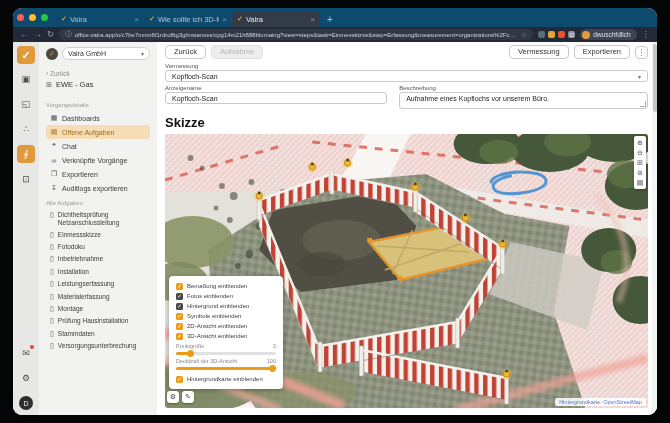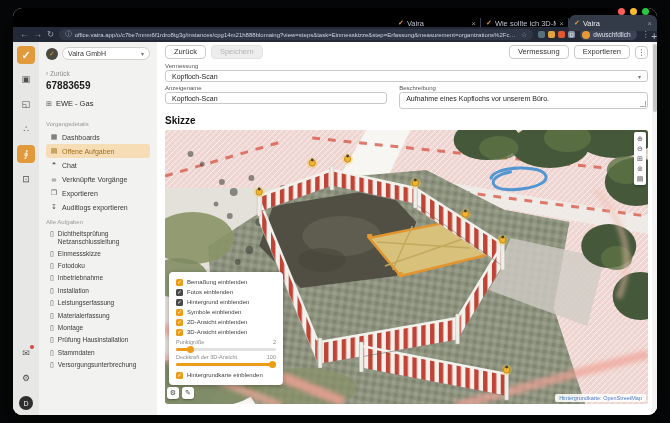--- a/index.html
+++ b/index.html
@@ -3,21 +3,21 @@
 <meta charset="utf-8">
 <style>
   * { margin:0; padding:0; box-sizing:border-box; }
   html,body { width:670px; height:423px; }
   body { background:#060708; font-family:"Liberation Sans", sans-serif; overflow:hidden; position:relative; }
 
   .window { position:absolute; left:13px; top:8px; width:644px; height:407px;
     border-radius:9px; overflow:hidden; background:#fff; box-shadow:0 10px 30px rgba(0,0,0,.65); }
 
   
-  .tabstrip { height:19px; background:#000000; display:flex; align-items:flex-end; padding-left:4px;flex-direction:column; }
+  .tabstrip { height:19px; background:#0c4a6e; display:flex; align-items:flex-end; padding-left:4px; }
   .traffic { display:flex; gap:5px; align-items:center; height:19px; margin-right:8px; }
   .traffic span { width:7px; height:7px; border-radius:50%; display:block; }
   .tl-close { background:#ff5f57; } .tl-min { background:#febc2e; } .tl-max { background:#28c840; }
   .tabs { display:flex; height:16px; }
   .tab { width:88px; height:16px; border-radius:6px 6px 0 0; display:flex; align-items:center;
     padding:0 5px; gap:3px; font-size:7.5px; color:#b9c0cc; position:relative; }
   .tab:not(.active):after { content:""; position:absolute; right:0; top:3px; bottom:3px; width:1px; background:#3a4050; }
   .tab.active { background:#333a48; color:#e9ecf1; }
   .fav { color:#e69a36; font-size:7px; font-weight:bold; flex:none; }
   .tab-title { white-space:nowrap; overflow:hidden; flex:1; }
@@ -88,21 +88,21 @@
   .select-box, .input-box { height:12px; border:1px solid #c9c9c9; border-radius:3px; background:#fff;
     display:flex; align-items:center; padding:0 6px; font-size:7px; color:#222; }
   .select-box { justify-content:space-between; }
   .sel-chevron { font-size:6px; color:#777; }
   .two-col { display:flex; gap:12px; }
   .col-left { width:46%; } .col-right { flex:1; }
   .textarea-box { height:17px; border:1px solid #c9c9c9; border-radius:3px; background:#fff;
     padding:2px 6px; font-size:7px; color:#222; position:relative; }
   .textarea-box:after { content:""; position:absolute; right:1px; bottom:1px; width:5px; height:5px;
     border-right:1px solid #aaa; border-bottom:1px solid #aaa; }
-  .skizze-heading { font-size:10px; font-weight:bold; color:#111; margin:6px 0 4px; }
+  .skizze-heading { font-size:13px; font-weight:bold; color:#111; margin:6px 0 4px; }
 
   .viewer { position:relative; height:274px; border-radius:3px; overflow:hidden; background:#e4e0da; }
   .viewer svg.scene { position:absolute; inset:0; width:100%; height:100%; }
 
   .vtoolbar { position:absolute; right:2px; top:2px; width:12px; background:#fff; border-radius:2px;
     box-shadow:0 1px 3px rgba(0,0,0,.3); display:flex; flex-direction:column; align-items:center;
     padding:2px 0; gap:1px; }
   .vtool { font-size:7px; color:#555; line-height:1.3; }
 
   .panel { position:absolute; left:4px; top:142px; width:114px; background:#fff; border-radius:4px;
@@ -207,21 +207,20 @@
         <span class="org-avatar">✓</span>
         <div class="org-select">
           <span>Vaira GmbH</span>
           <span class="org-chevron">▾</span>
         </div>
       </div>
       <div class="back-link">
         <span>‹</span>
         <span>Zurück</span>
       </div>
-      <div class="case-number">67883659</div>
       <div class="project-row">
         <span class="project-icon">⊞</span>
         <span>EWE - Gas</span>
       </div>
       <div class="section-label">Vorgangsdetails</div>
       <div>
   <div class="nav-item">
     <span class="nav-icon">▦</span>
     <span class="nav-label">Dashboards</span>
   </div>
@@ -306,21 +305,21 @@
   <div class="task-item">
     <span class="task-icon">▯</span>
     <span class="task-label">Versorgungsunterbrechung</span>
   </div>
 </div>
     </div>
 
     <div class="main">
       <div class="btn-row">
         <button class="btn">Zurück</button>
-        <button class="btn disabled">Speichern</button>
+        <button class="btn disabled">Aufnahme</button>
         <div class="spacer"></div>
         <button class="btn">Vermessung</button>
         <button class="btn">Exportieren</button>
         <div class="btn-dots">⋮</div>
       </div>
 
       <div class="field-label">Vermessung</div>
       <div class="select-box">
         <span>Kopfloch-Scan</span>
         <span class="sel-chevron">▾</span>

